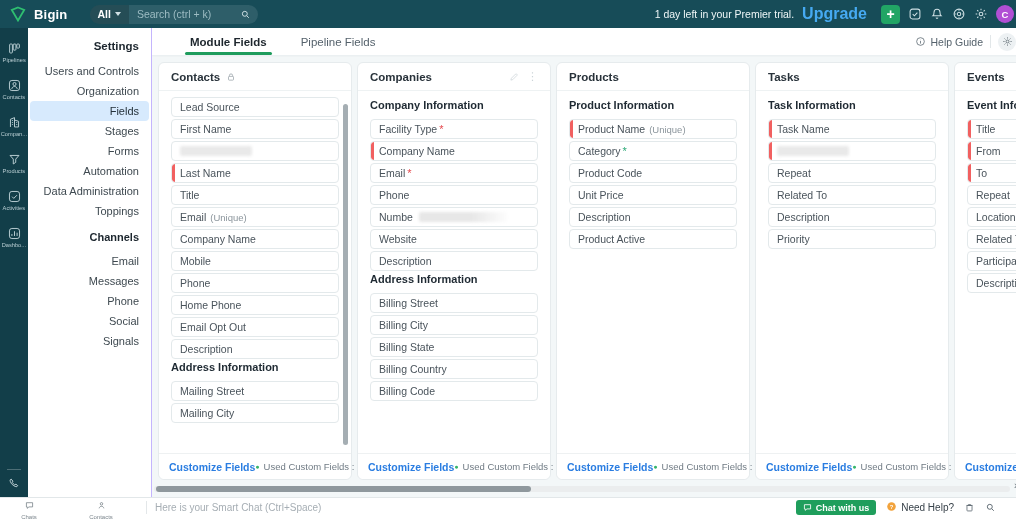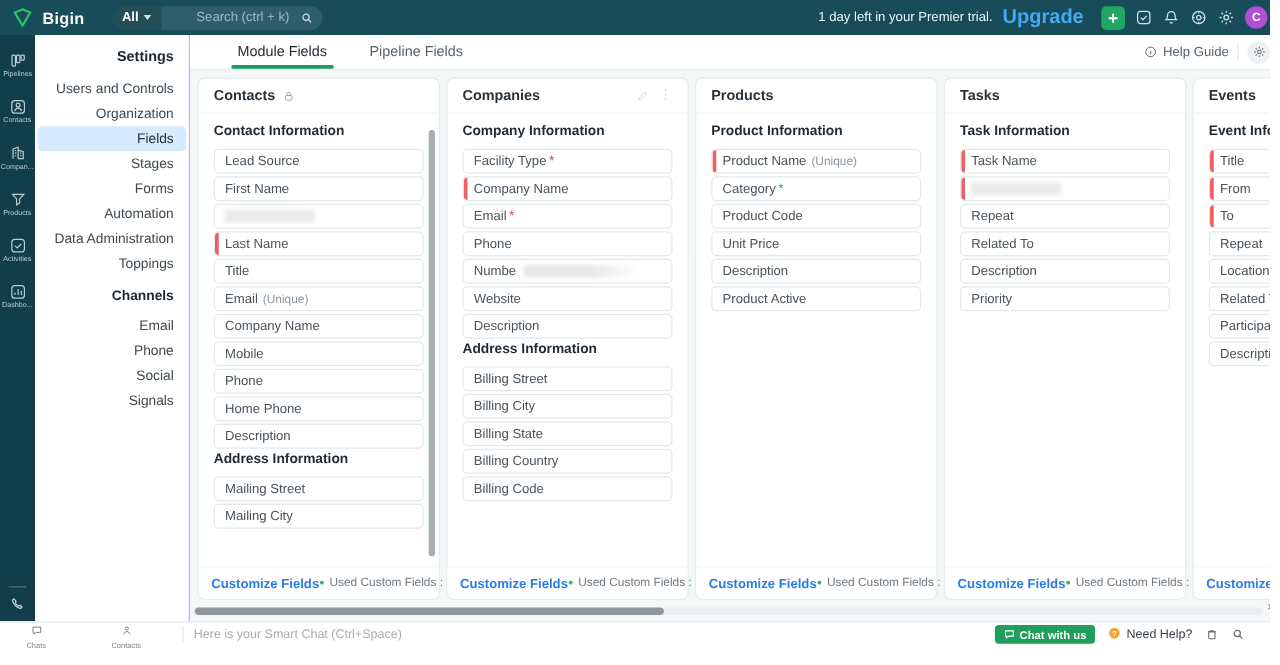--- a/index.html
+++ b/index.html
@@ -11,21 +11,21 @@
           display:flex;align-items:center;padding:0 10px;box-sizing:border-box;gap:8px;z-index:30;}
   .logo{width:16px;height:16px;display:inline-flex;}
   .logo svg{width:16px;height:16px;}
   .brand{color:#fff;font-size:13px;font-weight:bold;letter-spacing:.2px;margin-right:14px;}
   .searchwrap{height:19px;width:168px;background:rgba(255,255,255,.10);border-radius:10px;
               display:flex;align-items:center;overflow:hidden;}
   .scope{display:flex;align-items:center;gap:4px;padding:0 8px;height:100%;background:rgba(0,0,0,.18);
          color:#fff;font-size:10.5px;font-weight:bold;cursor:pointer;}
   .caret{width:0;height:0;border-left:3.5px solid transparent;border-right:3.5px solid transparent;
          border-top:4px solid #cfe0e4;display:inline-block;}
-  .searchph{flex:1;color:#9dbcc3;font-size:10.5px;padding:0 8px;white-space:nowrap;overflow:hidden;cursor:text;text-align:right;}
+  .searchph{flex:1;color:#9dbcc3;font-size:10.5px;padding:0 8px;white-space:nowrap;overflow:hidden;cursor:text;}
   .sicon{color:#cfe0e4;display:inline-flex;margin-right:7px;}
   .sicon svg{width:11px;height:11px;}
   .tspacer{flex:1;}
   .trial{color:#eef6f7;font-size:10.5px;}
   .upgrade{color:#46aaf2;font-size:16px;font-weight:bold;cursor:pointer;margin-right:6px;}
   .plusbtn{width:19px;height:19px;background:#21a565;border-radius:4px;color:#fff;font-size:14px;
            font-weight:bold;display:flex;align-items:center;justify-content:center;line-height:1;cursor:pointer;}
   .tico{color:#cfe0e4;display:inline-flex;cursor:pointer;}
   .tico svg{width:14px;height:14px;}
   .avatar{width:18px;height:18px;border-radius:50%;background:#b14fd4;color:#fff;font-size:9.5px;
@@ -52,21 +52,21 @@
   .s-item{font-size:11px;color:#3e4950;height:20px;line-height:20px;padding:0 10px;margin:0 2px;
           border-radius:4px;cursor:pointer;white-space:nowrap;overflow:hidden;}
   .s-item.selected{background:#d7eafd;color:#24313a;}
   .s-group-title{font-size:11px;font-weight:bold;color:#1c262e;padding:10px 12px 8px;}
 
   
   .main{position:absolute;left:152px;top:28px;width:872px;height:469px;background:#f3f7f8;overflow:hidden;}
   .tabsbar{height:27px;background:#fff;display:flex;align-items:flex-end;padding:0 10px 0 38px;
            box-sizing:border-box;position:relative;box-shadow:0 1px 2px rgba(20,40,50,.05);}
   .tab{font-size:11.5px;color:#55626c;padding-bottom:7px;margin-right:34px;position:relative;cursor:pointer;white-space:nowrap;}
-  .tab.active{color:#1d262d;font-weight:normal;}
+  .tab.active{color:#1d262d;font-weight:bold;}
   .tab.active::after{content:"";position:absolute;left:-5px;right:-5px;bottom:0;height:3px;
                      background:#1f9c5d;border-radius:2px;}
   .tabs-right{position:absolute;right:8px;top:0;height:100%;display:flex;align-items:center;gap:7px;}
   .hguide{display:flex;align-items:center;gap:4px;color:#55626c;font-size:10.5px;cursor:pointer;}
   .hguide .ico{display:inline-flex;color:#55626c;}
   .hguide .ico svg{width:11px;height:11px;}
   .tr-sep{width:1px;height:13px;background:#e2e7e9;}
   .pgset{width:18px;height:18px;border-radius:50%;background:#edf1f3;display:flex;align-items:center;
          justify-content:center;color:#5c6870;cursor:pointer;}
   .pgset svg{width:11px;height:11px;}
@@ -267,20 +267,21 @@
         <div class="s-item selected">Fields</div>
         <div class="s-item">Stages</div>
         <div class="s-item">Forms</div>
         <div class="s-item">Automation</div>
         <div class="s-item">Data Administration</div>
         <div class="s-item">Toppings</div>
       </div>
     <div class="s-group-title">Channels</div>
     <div>
         <div class="s-item">Email</div>
+        <div class="s-item">Messages</div>
         <div class="s-item">Phone</div>
         <div class="s-item">Social</div>
         <div class="s-item">Signals</div>
       </div>
   </aside>
 
   <section class="main">
     <div class="tabsbar">
       <div style="display:flex;align-items:flex-end;">
           <div class="tab active">Module Fields</div>
@@ -310,21 +311,20 @@
           <div class="col-header">
             <span class="col-title">Contacts</span>
             <span class="lockico">
               <svg viewBox="0 0 16 16" fill="none" stroke="currentColor" stroke-width="1.2">
                 <rect x="4" y="7" width="8" height="6" rx="1.2"></rect>
                 <path d="M5.5 7V5.5a2.5 2.5 0 0 1 5 0V7"></path>
               </svg>
             </span>
           </div>
           <div class="col-body">
-            <div class="sec-title">Contact Information</div>
             <div class="frow">
               <span class="flabel">Lead Source</span>
             </div>
             <div class="frow">
               <span class="flabel">First Name</span>
             </div>
             <div class="frow">
               <span class="redact"></span>
             </div>
             <div class="frow req">
@@ -341,20 +341,23 @@
               <span class="flabel">Company Name</span>
             </div>
             <div class="frow">
               <span class="flabel">Mobile</span>
             </div>
             <div class="frow">
               <span class="flabel">Phone</span>
             </div>
             <div class="frow">
               <span class="flabel">Home Phone</span>
+            </div>
+            <div class="frow">
+              <span class="flabel">Email Opt Out</span>
             </div>
             <div class="frow">
               <span class="flabel">Description</span>
             </div>
             <div class="sec-title">Address Information</div>
             <div class="frow">
               <span class="flabel">Mailing Street</span>
             </div>
             <div class="frow">
               <span class="flabel">Mailing City</span>

